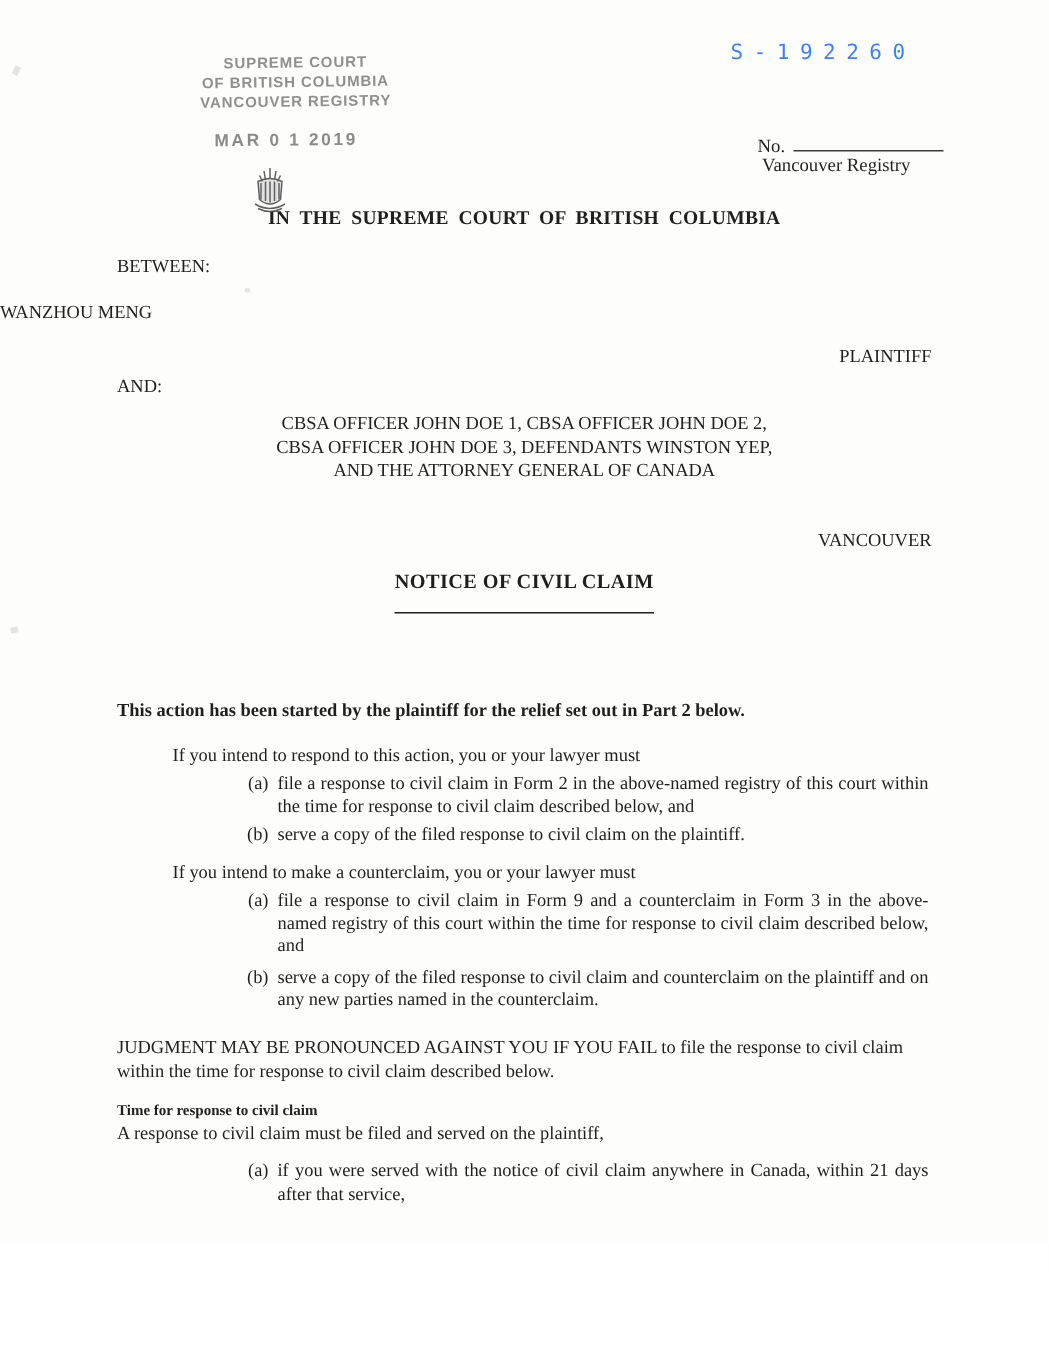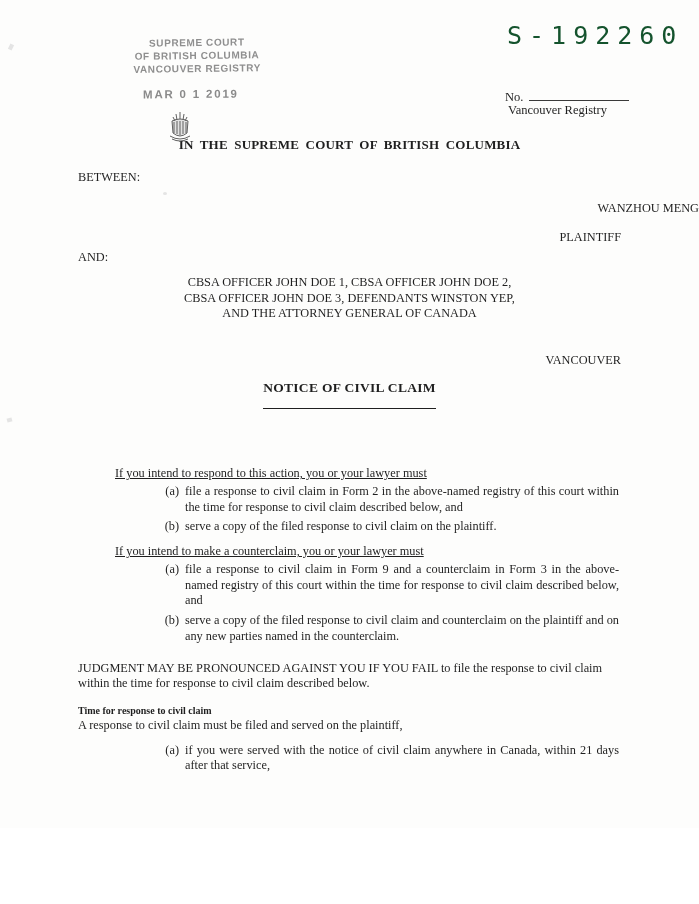--- a/index.html
+++ b/index.html
@@ -19,55 +19,55 @@
     letter-spacing:0.6px; color:#8f8f8f;
     transform:rotate(-0.8deg);
   }
   .date-stamp {
     position:absolute; left:143px; top:87px;
     font-family:"Liberation Sans", sans-serif;
     font-size:11.5px; font-weight:700; letter-spacing:1.8px;
     color:#8a8a8a; transform:rotate(-0.5deg);
   }
   .case-stamp {
-    position:absolute; left:507px; top:28px;
+    position:absolute; left:487px; top:28px;
     font-family:"DejaVu Sans Mono", monospace;
-    font-size:25px; letter-spacing:7px; font-weight:400;
-    color:#14532d;
+    font-size:14px; letter-spacing:7px; font-weight:400;
+    color:#3b82f6;
   }
   .no-row { position:absolute; left:505px; top:88px; font-size:12.5px; }
   .no-row .fill-line {
     display:inline-block; width:100px; margin-left:6px;
     border-bottom:1px solid #3a3a3a; height:12px; vertical-align:baseline;
   }
   .registry-line { position:absolute; left:508px; top:103px; font-size:12.5px; }
   
   .crest { position:absolute; left:164px; top:111px; z-index:3; opacity:.9; }
   .court-title {
     position:absolute; left:0; top:137px; width:100%;
     text-align:center; font-weight:700; font-size:13px;
     word-spacing:3px; letter-spacing:0.2px;
   }
   
   .between-label { position:absolute; left:78px; top:170px; }
-  .plaintiff-name { position:absolute; left:0; top:201px; width:100%; text-align:right; }
+  .plaintiff-name { position:absolute; left:0; top:201px; width:100%; text-align:left; }
   .plaintiff-role { position:absolute; right:78px; top:230px; }
   .and-label { position:absolute; left:78px; top:250px; }
   .defendants { position:absolute; left:0; top:275px; width:100%; text-align:center; line-height:15.5px; }
   .defendants-role { position:absolute; right:78px; top:353px; }
   .doc-title {
     position:absolute; left:0; top:380px; width:100%; text-align:center;
     font-weight:700; font-size:13.5px;
   }
   .doc-title span { border-bottom:1.6px solid #1f1f1f; padding-bottom:13px; letter-spacing:0.3px; }
   
   .body-block { position:absolute; left:78px; top:466px; width:541px; }
   .body-block p { margin:0; }
   .intro-bold { font-weight:700; margin-bottom:15px !important; }
-  .sub-intro { margin-left:37px !important; margin-bottom:3px !important;text-decoration:underline; }
+  .sub-intro { margin-left:37px !important; margin-bottom:3px !important; }
   .item { display:flex; margin-left:83px; margin-bottom:4px; }
   .item .item-label { flex:0 0 18px; text-align:right; margin-right:6px; }
   .item .item-text { flex:1; text-align:justify; }
   .item.mb10 { margin-bottom:10px; }
   .item.mb5 { margin-bottom:5px; }
   .item.mb17 { margin-bottom:17px; }
   .judgment-para { margin-bottom:11px !important; }
   .time-heading { font-weight:700; margin:0 0 11px 0; font-size:10px; }
   .time-intro { margin-bottom:10px !important; }
   
@@ -126,20 +126,21 @@
     <div>AND THE ATTORNEY GENERAL OF CANADA</div>
   </div>
   <div class="defendants-role">VANCOUVER</div>
 
   <div class="doc-title">
     <span>NOTICE OF CIVIL CLAIM</span>
   </div>
 
   <div class="body-block">
 
+    <p class="intro-bold">This action has been started by the plaintiff for the relief set out in Part 2 below.</p>
 
     <p class="sub-intro">If you intend to respond to this action, you or your lawyer must</p>
     <div class="item">
       <span class="item-label">(a)</span>
       <span class="item-text">file a response to civil claim in Form 2 in the above-named registry of this court within the time for response to civil claim described below, and</span>
     </div>
     <div class="item mb10">
       <span class="item-label">(b)</span>
       <span class="item-text">serve a copy of the filed response to civil claim on the plaintiff.</span>
     </div>

